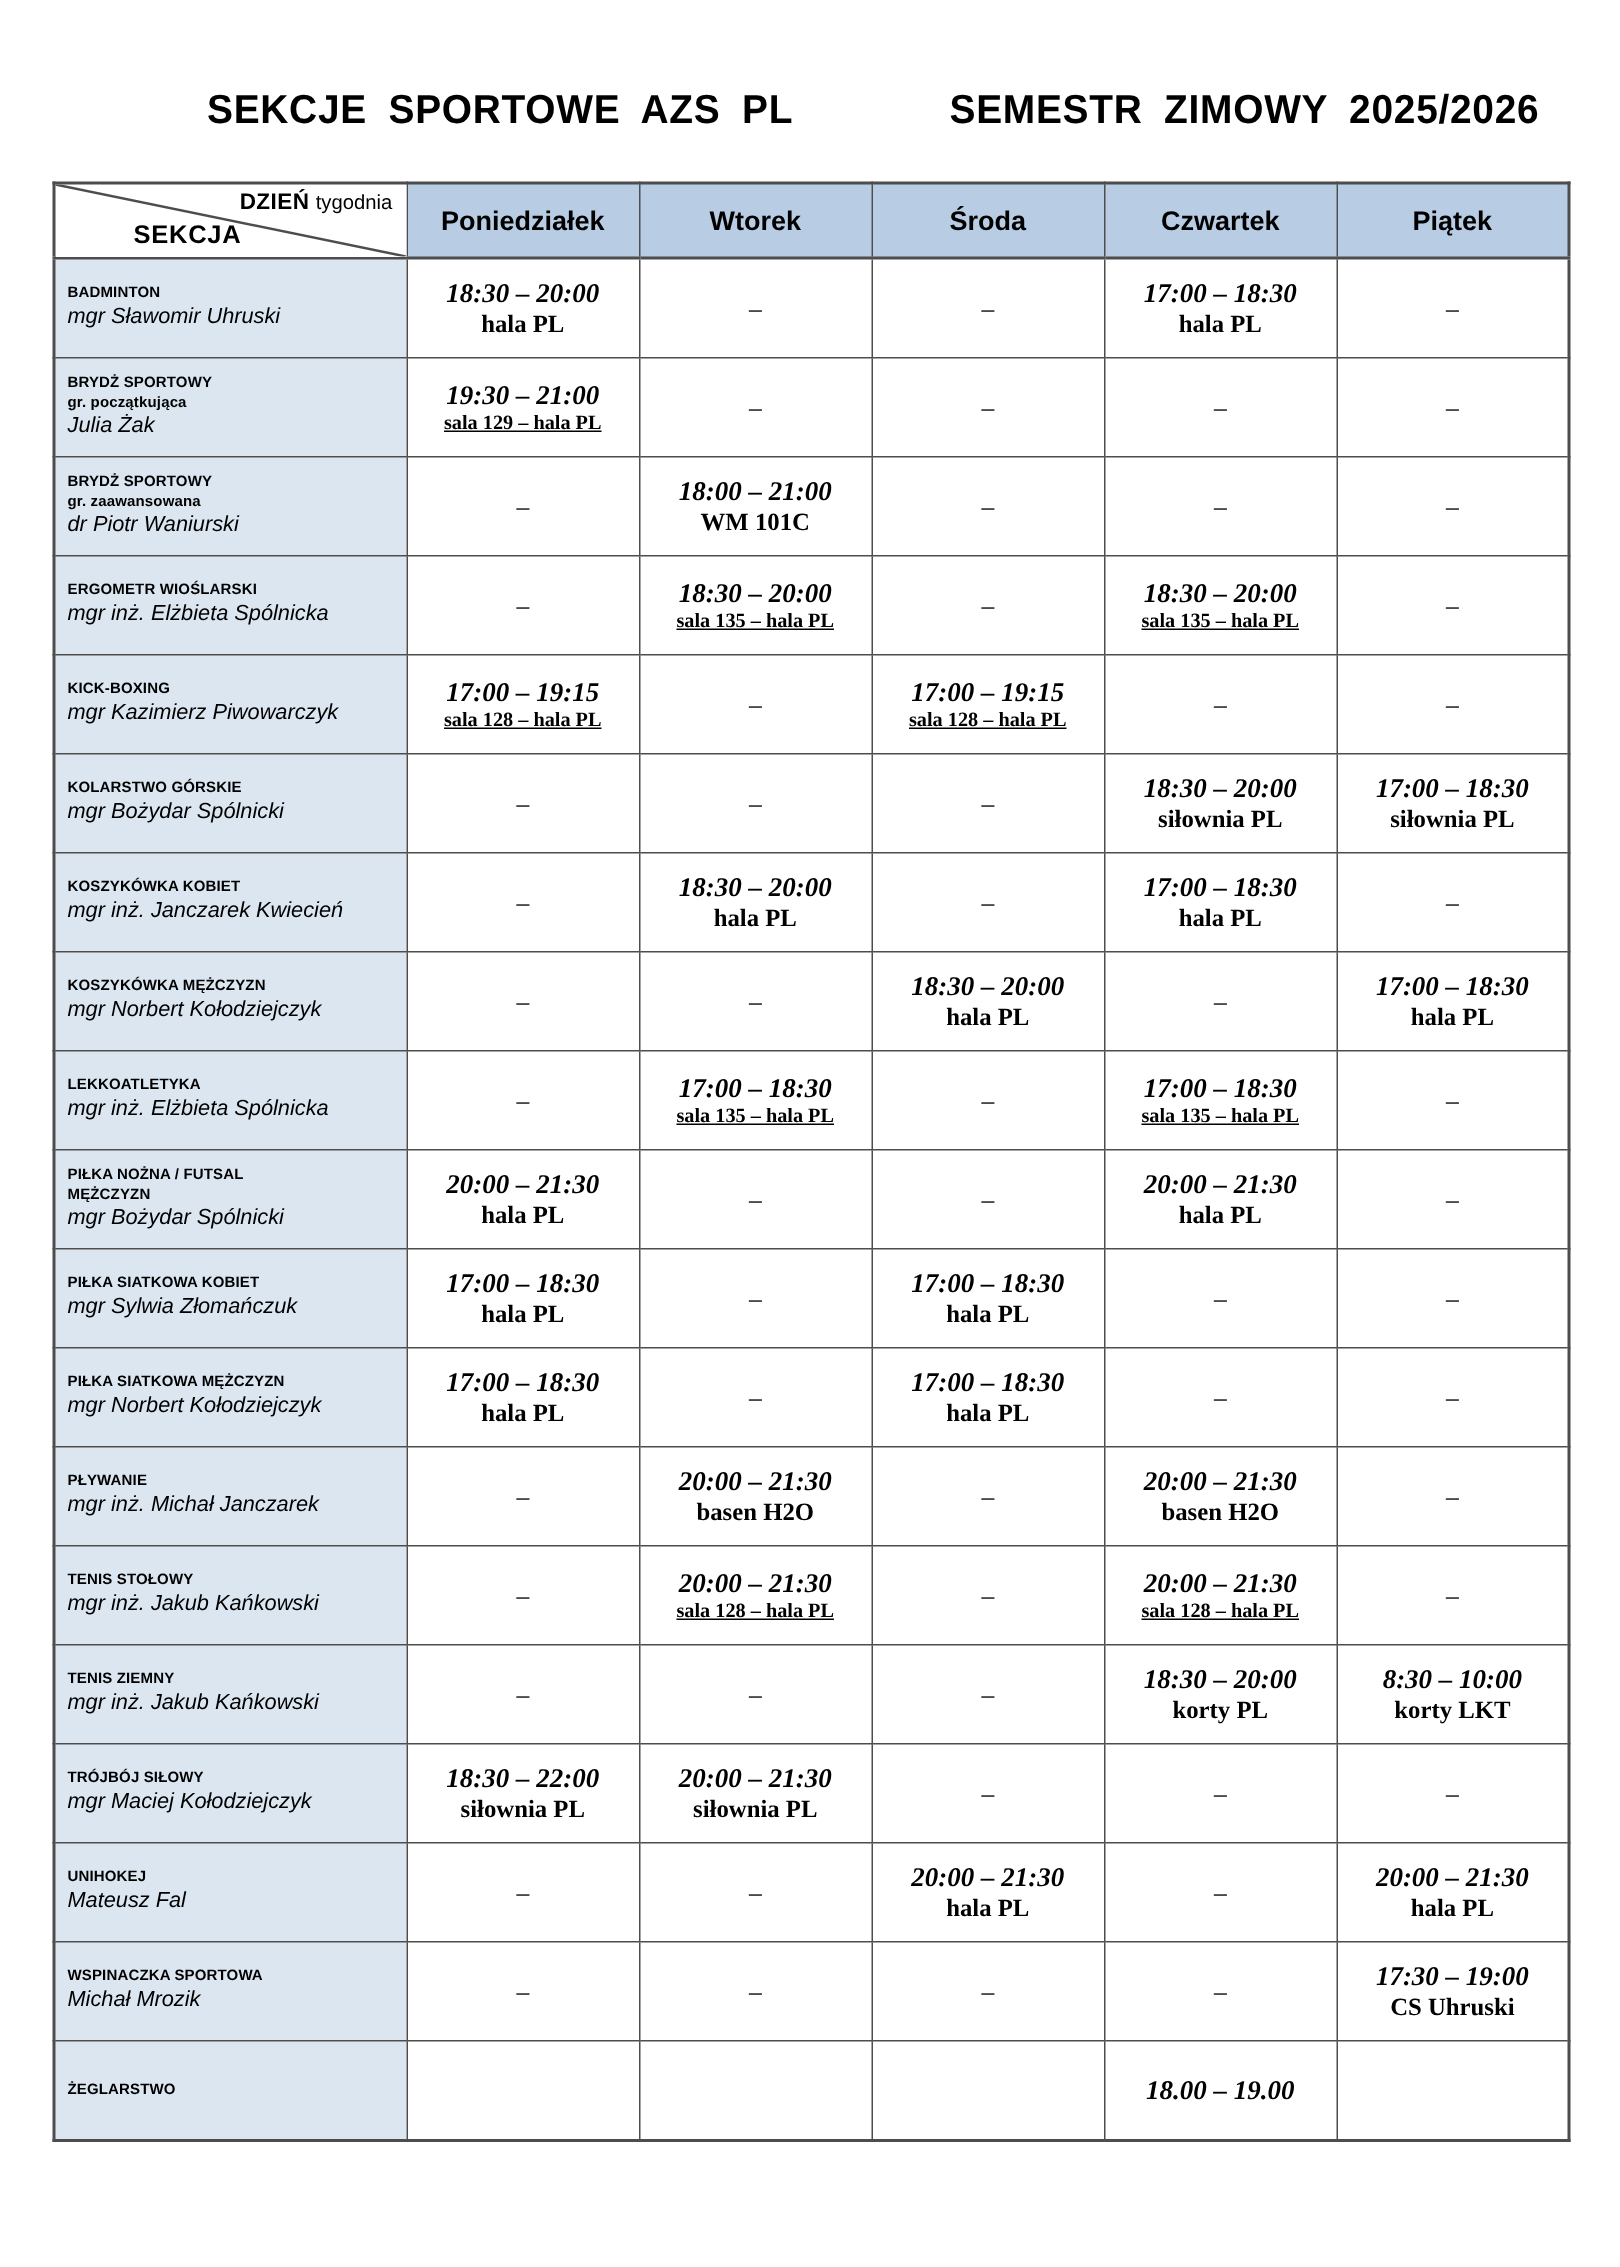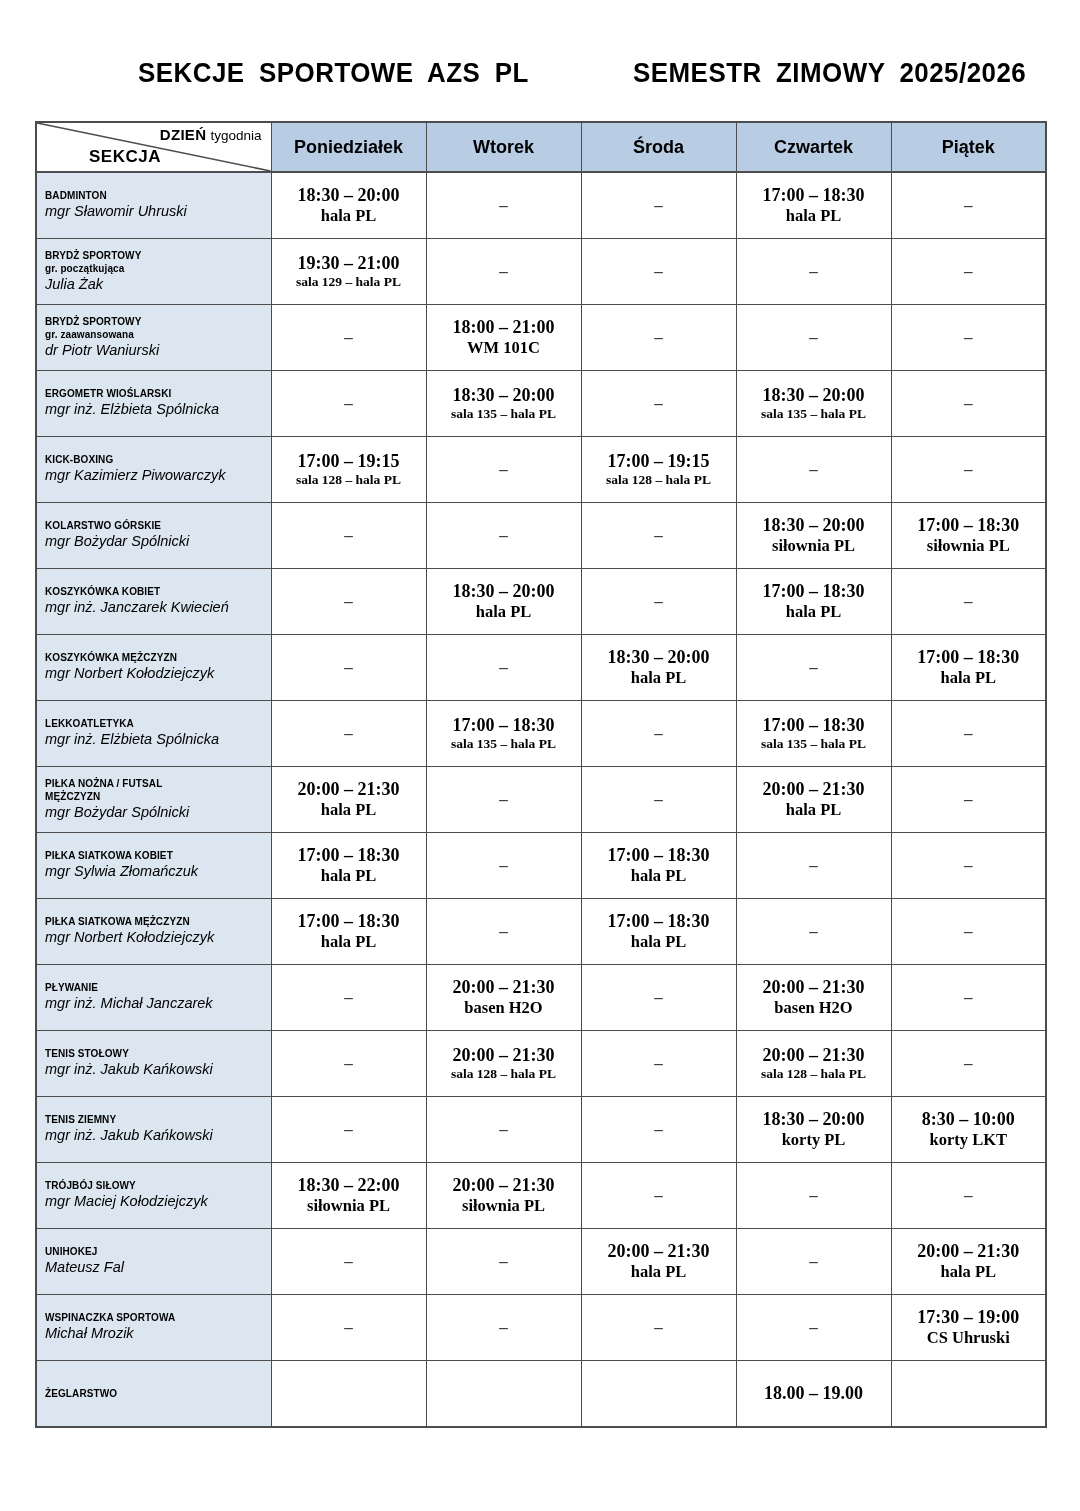--- a/index.html
+++ b/index.html
@@ -67,23 +67,23 @@
   .section-name{font-weight:bold;font-size:10px;line-height:1.3;letter-spacing:.1px;}
   .instructor{font-style:italic;font-size:14.5px;line-height:1.35;}
 
   td.slot-cell{
     background:#ffffff;
     height:61px;
     text-align:center;vertical-align:middle;
     font-family:"Liberation Serif",serif;font-weight:bold;
     padding:2px 2px;
   }
-  .time{font-size:18px;line-height:1.25;}
+  .time{font-size:18px;line-height:1.25;font-style:italic;}
   .place{font-size:16.5px;line-height:1.25;}
-  .place.small{font-size:13.5px;}
+  .place.small{font-size:13.5px;text-decoration:underline;}
   .dash{color:#3f3f3f;font-size:17px;font-weight:bold;}
 </style>
 </head>
 <body>
 
 <div class="page">
   <div class="titles">
     <div class="title">SEKCJE SPORTOWE AZS PL</div>
     <div class="title">SEMESTR ZIMOWY 2025/2026</div>
   </div>

